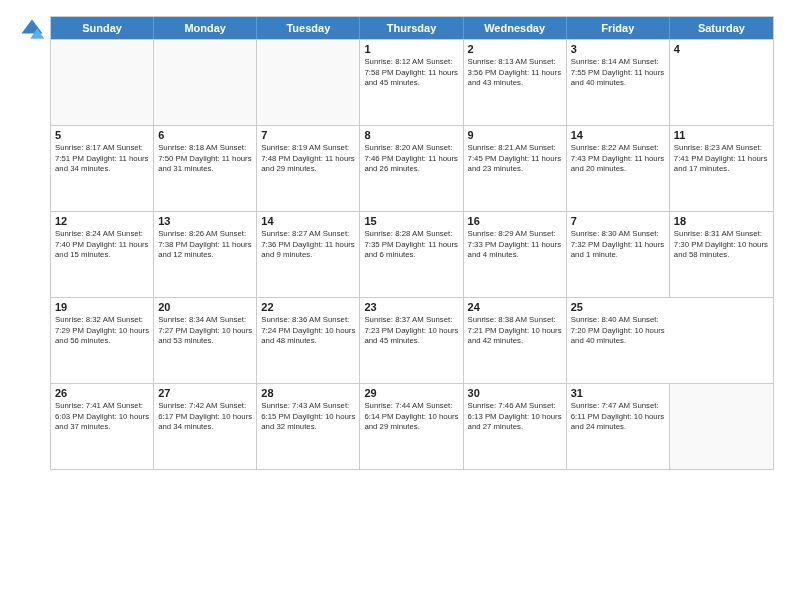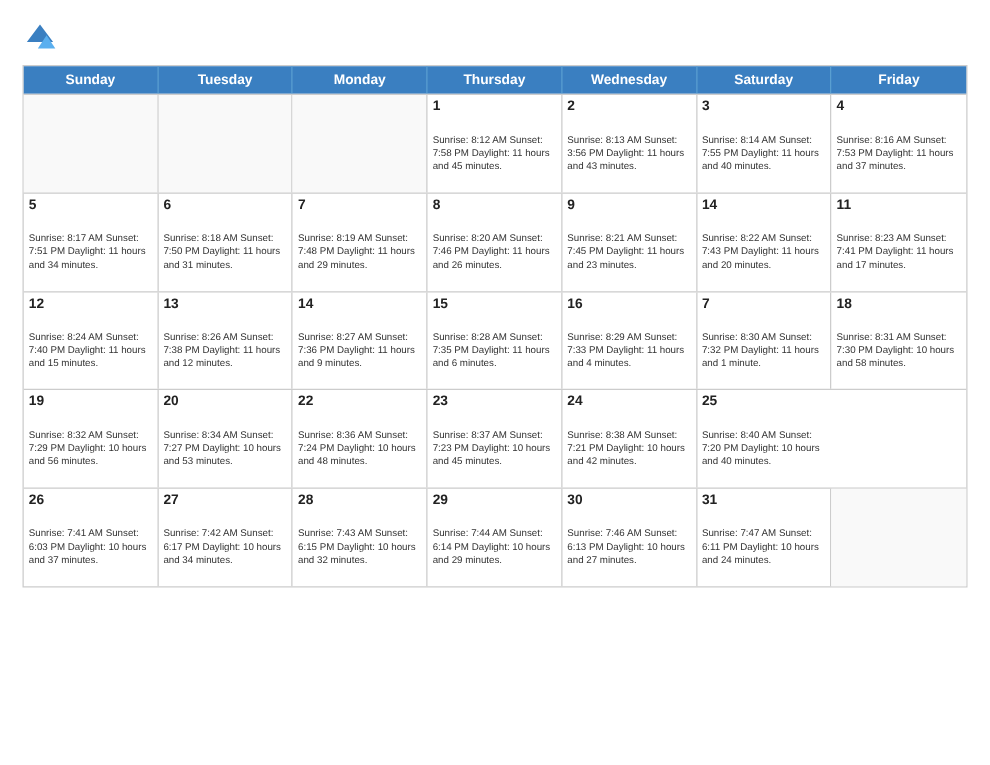--- a/index.html
+++ b/index.html
@@ -8,21 +8,21 @@
       background: #fff;
       width: 792px;
       height: 612px;
       overflow: hidden;
     }
     .page {
       width: 792px;
       height: 480px;
       padding: 16px 18px 10px 18px;
       display: flex;
-      flex-direction: column;
+      flex-direction: row;
     }
     .header {
       display: flex;
       align-items: flex-start;
       justify-content: space-between;
       margin-bottom: 8px;
     }
     .logo {
       display: flex;
       align-items: center;
@@ -98,21 +98,20 @@
     .day-number {
       font-size: 11px;
       font-weight: bold;
       color: #222;
       margin-bottom: 1px;
     }
     .cell-info {
       font-size: 7.8px;
       color: #333;
       line-height: 1.35;
-      margin-top: 14px;
     }
   </style>
 </head>
 <body>
 
 <div class="page">
   <div class="header">
     <div class="logo">
       <svg class="logo-icon" viewBox="0 0 32 32">
         <polygon points="16,4 28,20 4,20" fill="#3a7fc1"></polygon>
@@ -125,26 +124,26 @@
     </div>
     <div class="title-block">
       <div class="month-title"></div>
       <div class="subtitle"></div>
     </div>
   </div>
 
   <div class="calendar">
     <div class="cal-header">
     <div class="cal-header-cell">Sunday</div>
+        <div class="cal-header-cell">Monday</div>
         <div class="cal-header-cell">Tuesday</div>
-        <div class="cal-header-cell">Monday</div>
         <div class="cal-header-cell">Thursday</div>
         <div class="cal-header-cell">Wednesday</div>
+        <div class="cal-header-cell">Friday</div>
         <div class="cal-header-cell">Saturday</div>
-        <div class="cal-header-cell">Friday</div>
       </div>
     <div class="cal-body">
     <div class="cal-row">
           <div class="cal-cell empty"></div>
           <div class="cal-cell empty"></div>
           <div class="cal-cell empty"></div>
           <div class="cal-cell">
             <div class="day-number">1</div>
             <div class="cell-info">Sunrise: 8:12 AM
 Sunset: 7:58 PM
@@ -160,24 +159,20 @@
           </div>
           <div class="cal-cell">
             <div class="day-number">3</div>
             <div class="cell-info">Sunrise: 8:14 AM
 Sunset: 7:55 PM
 Daylight: 11 hours
 and 40 minutes.</div>
           </div>
           <div class="cal-cell">
             <div class="day-number">4</div>
-            <div class="cell-info">Sunrise: 8:16 AM
-Sunset: 7:53 PM
-Daylight: 11 hours
-and 37 minutes.</div>
           </div>
         </div>
         <div class="cal-row">
           <div class="cal-cell">
             <div class="day-number">5</div>
             <div class="cell-info">Sunrise: 8:17 AM
 Sunset: 7:51 PM
 Daylight: 11 hours
 and 34 minutes.</div>
           </div>

